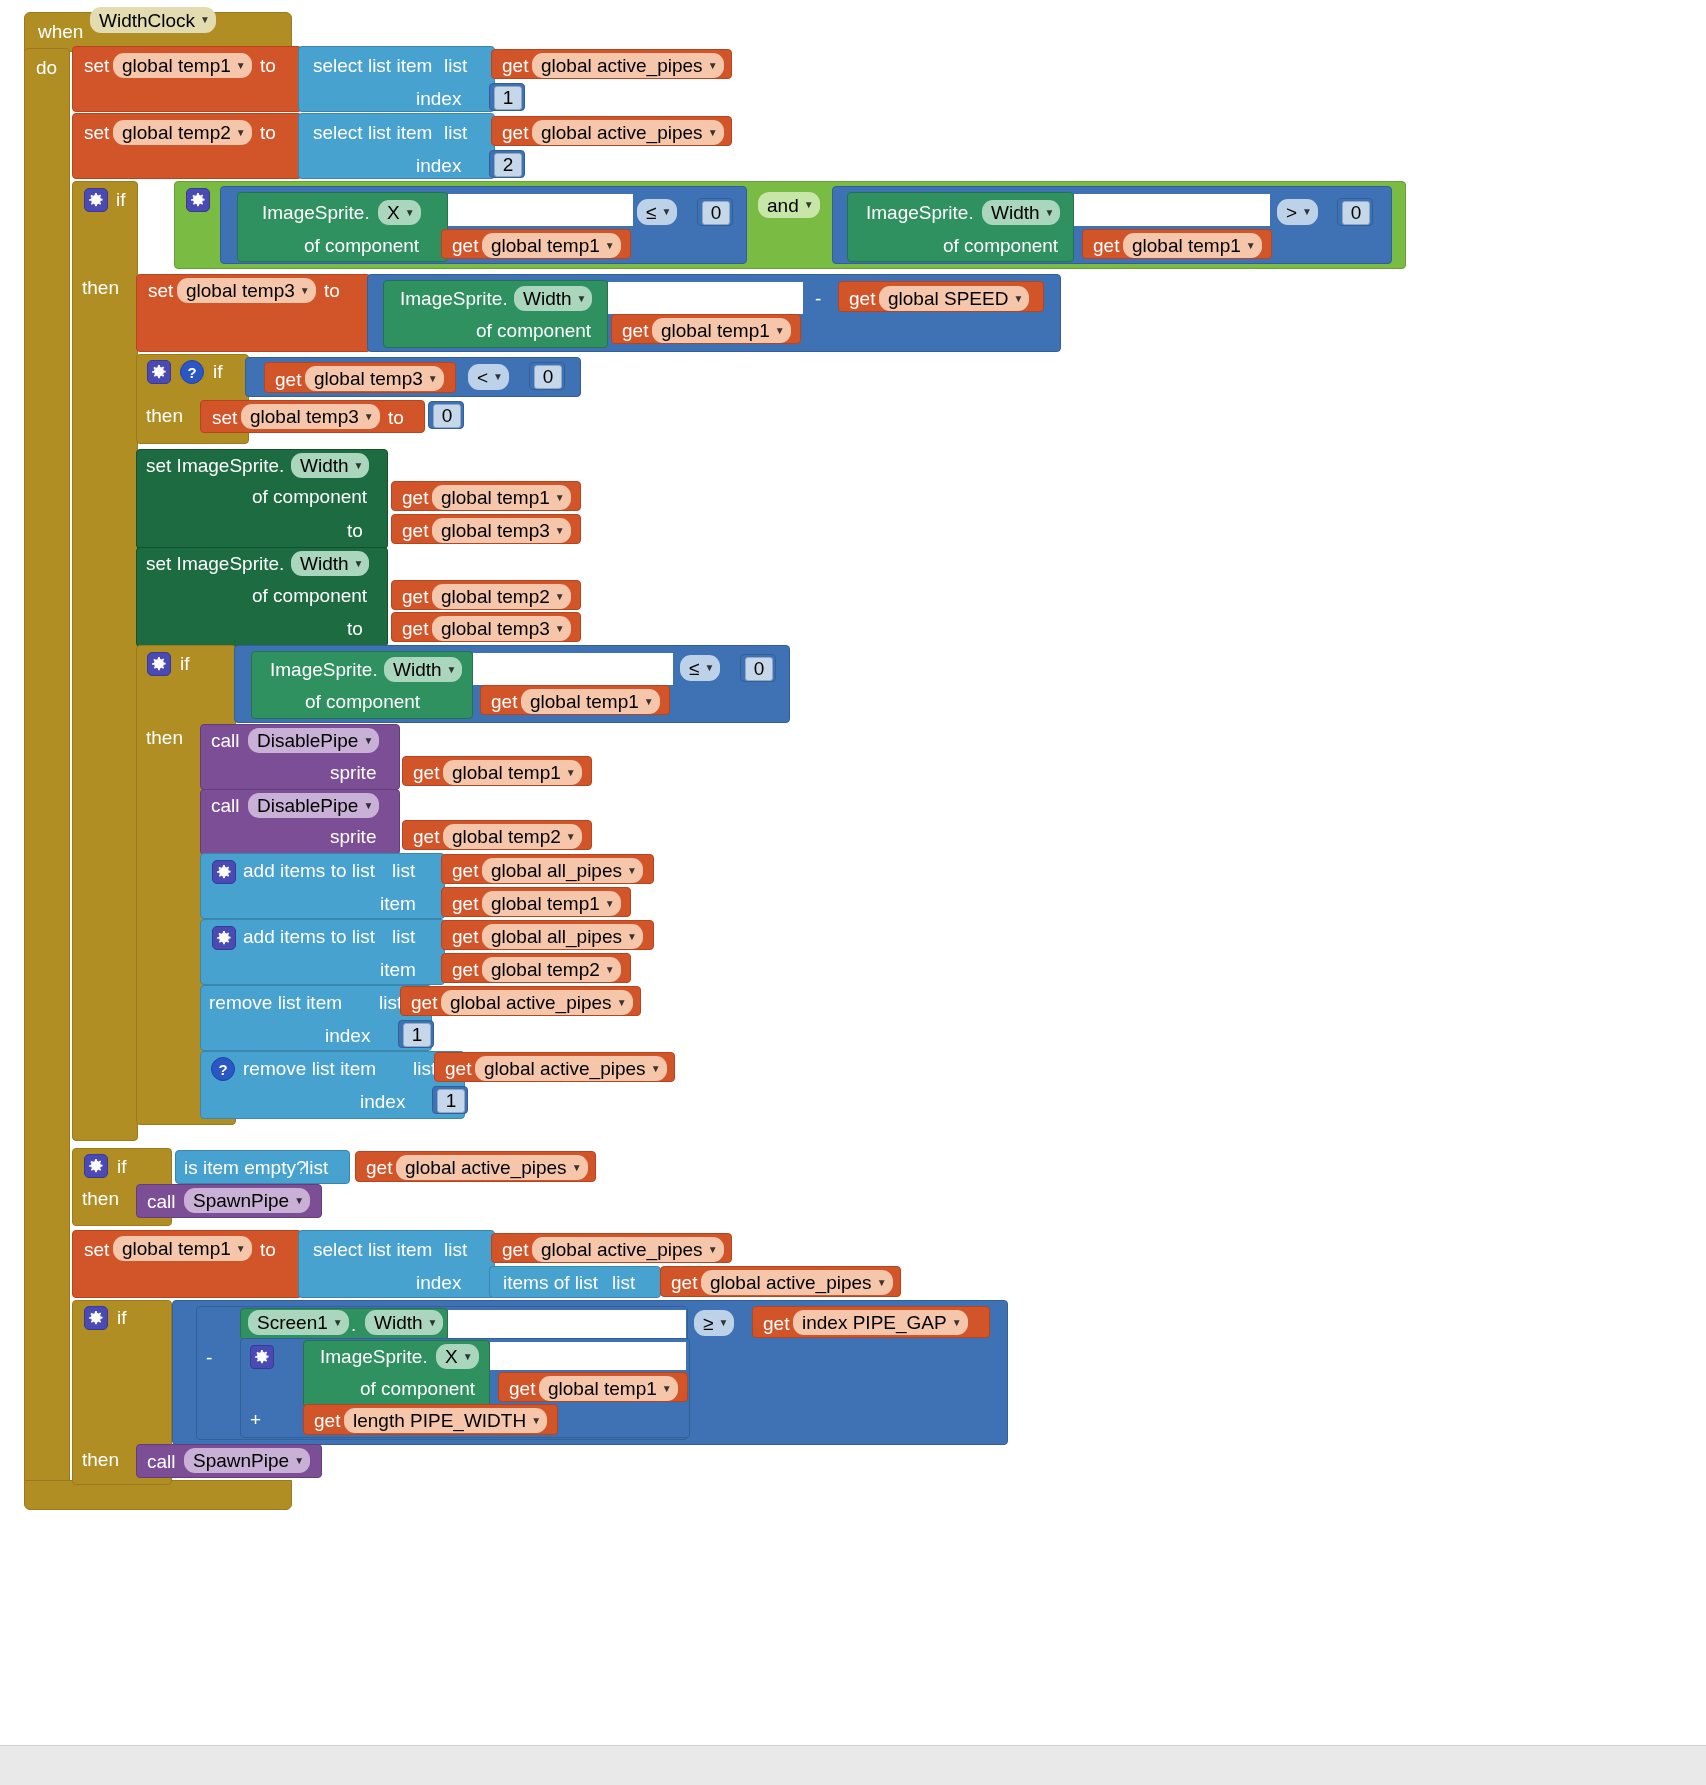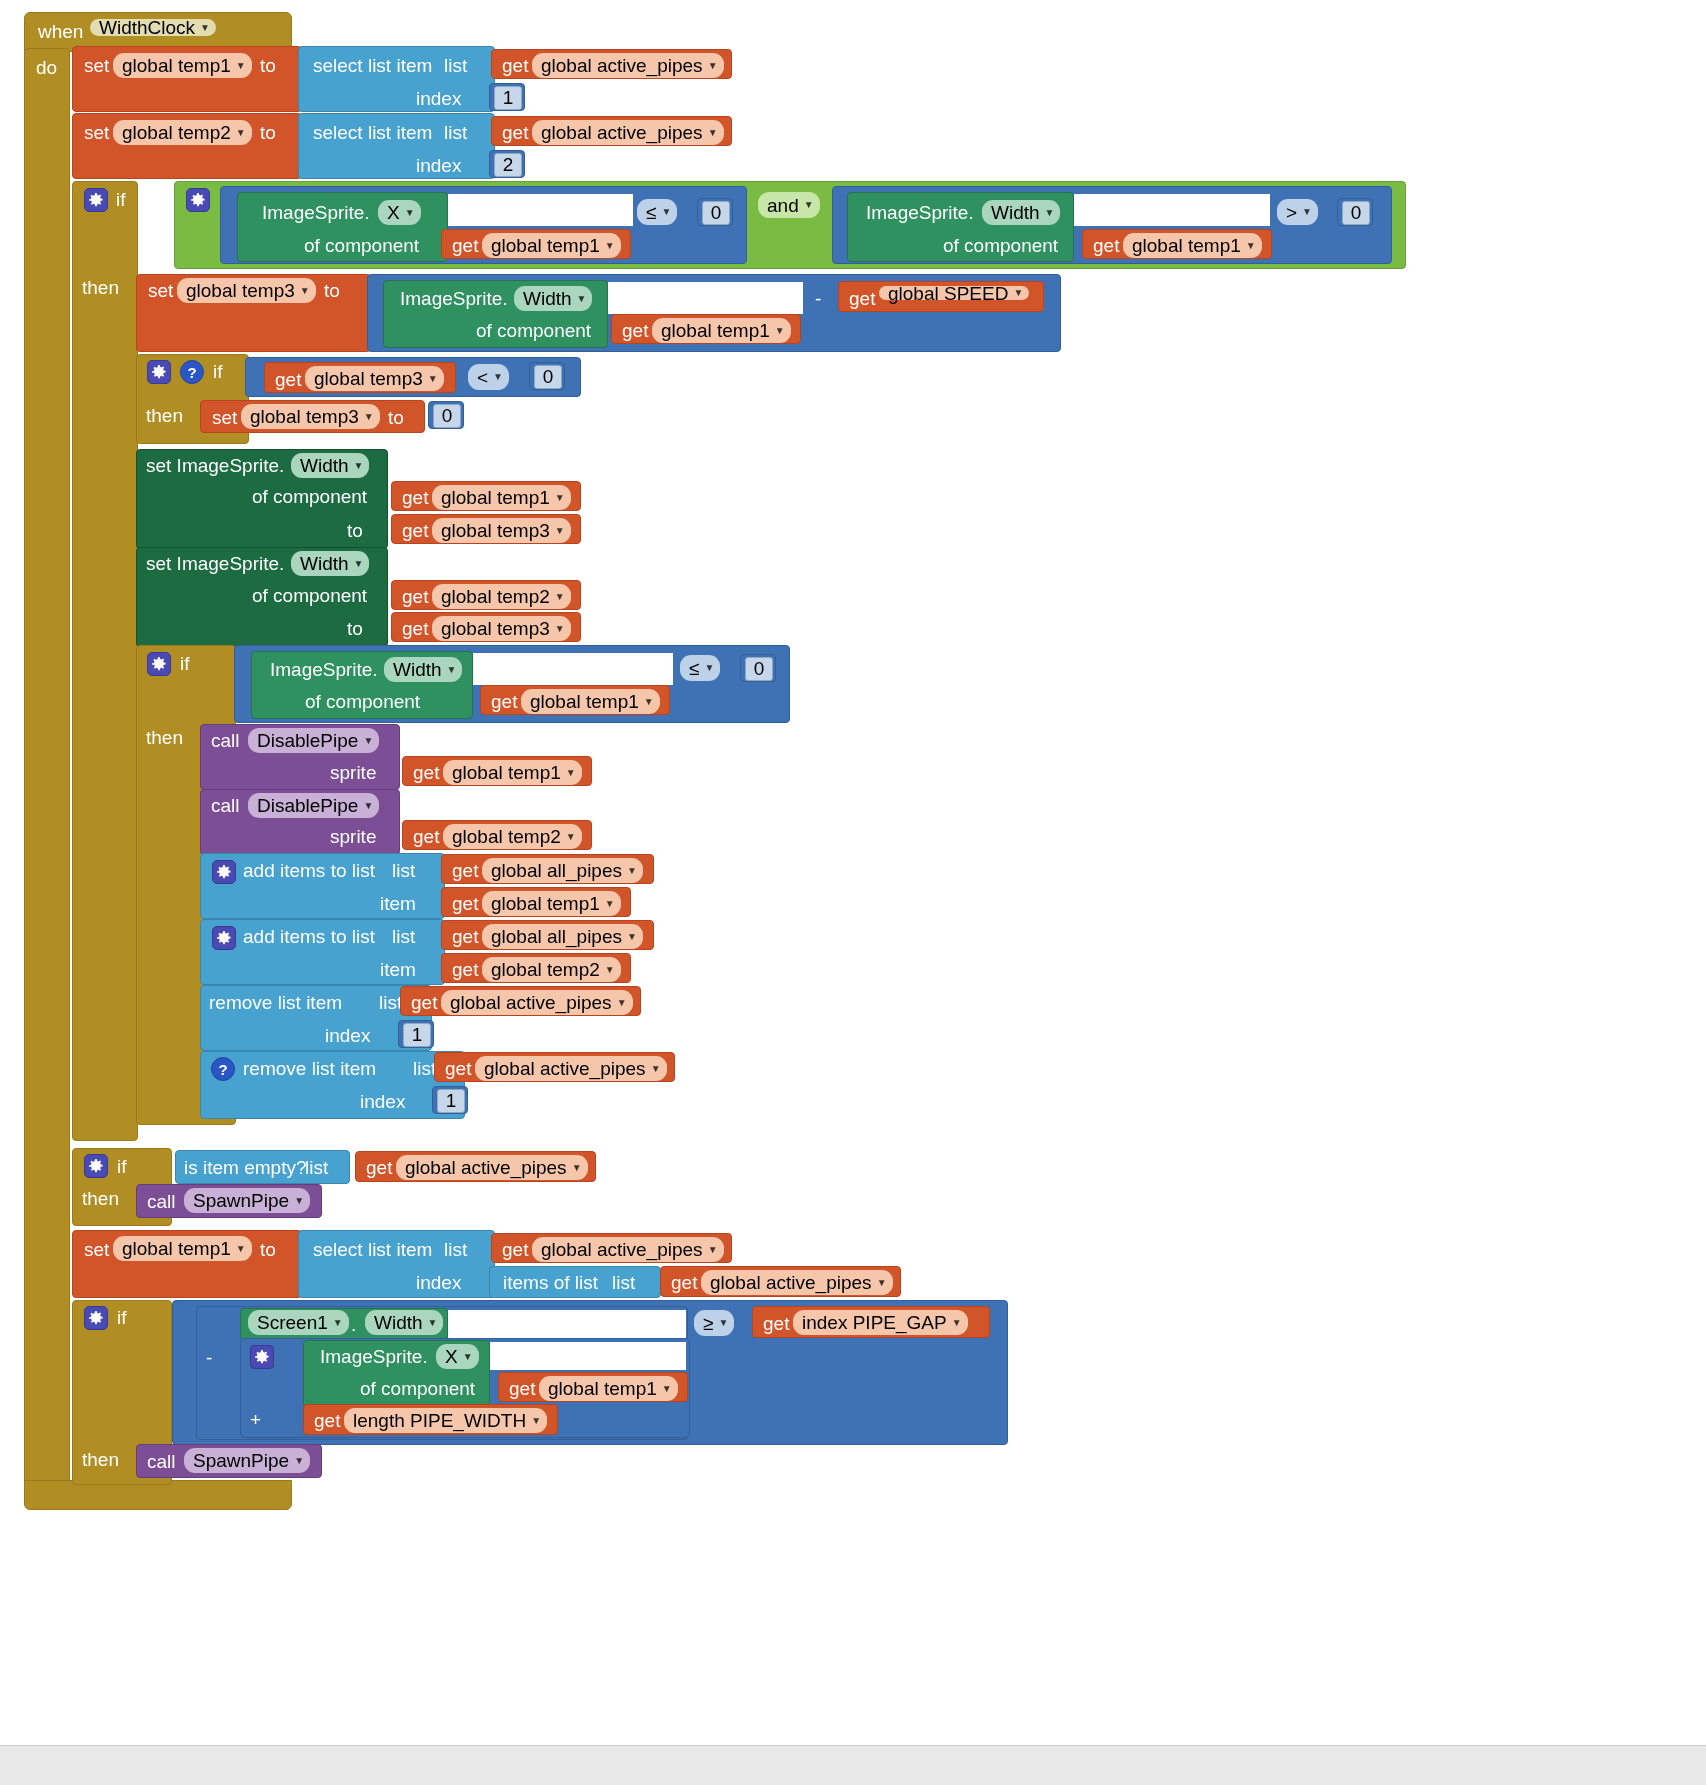--- a/index.html
+++ b/index.html
@@ -60,21 +60,21 @@
 </head>
 <body>
 
 <div class="canvas">
 
   <div class="blk c-event" style="left:24px;top:12px;width:268px;height:40px;border-radius:6px 6px 0 0;"></div>
   <div class="blk c-event" style="left:24px;top:48px;width:46px;height:1455px;"></div>
   <div class="blk c-event" style="left:24px;top:1480px;width:268px;height:30px;border-radius:0 0 6px 6px;"></div>
 
   <div class="lbl" style="left:38px;top:22px;">when</div>
-  <div class="fld f-ev" style="left:90px;top:19px;height:17px;">
+  <div class="fld f-ev" style="left:90px;top:7px;height:26px;">
     <span class="cap">WidthClock</span>
     <span class="arw">▼</span>
   </div>
   <div class="lbl" style="left:226px;top:22px;margin-top:44px;">.Timer</div>
   <div class="lbl" style="left:36px;top:58px;">do</div>
 
   <div class="blk c-set" style="left:72px;top:46px;width:230px;height:66px;"></div>
   <div class="lbl" style="left:84px;top:56px;">set</div>
   <div class="fld f-var" style="left:113px;top:53px;height:25px;">
     <span class="cap">global temp1</span>
@@ -204,21 +204,21 @@
   <div class="lbl" style="left:476px;top:321px;">of component</div>
   <div class="blk c-var" style="left:611px;top:314px;width:190px;height:30px;"></div>
   <div class="lbl" style="left:622px;top:321px;">get</div>
   <div class="fld f-var" style="left:652px;top:318px;height:25px;">
     <span class="cap">global temp1</span>
     <span class="arw">▼</span>
   </div>
   <div class="lbl" style="left:815px;top:289px;">-</div>
   <div class="blk c-var" style="left:838px;top:281px;width:206px;height:31px;"></div>
   <div class="lbl" style="left:849px;top:289px;">get</div>
-  <div class="fld f-var" style="left:879px;top:286px;height:14px;">
+  <div class="fld f-var" style="left:879px;top:286px;height:25px;">
     <span class="cap">global SPEED</span>
     <span class="arw">▼</span>
   </div>
 
   <div class="blk c-ctrl" style="left:136px;top:354px;width:113px;height:90px;"></div>
   <div class="gear" style="left:147px;top:360px;">
     <svg width="14" height="14" viewBox="0 0 14 14">
         <path d="M7 3.2a3.8 3.8 0 100 7.6 3.8 3.8 0 000-7.6zm0 5.3a1.5 1.5 0 110-3 1.5 1.5 0 010 3z" fill="#fff"></path>
         <path d="M6.2 0h1.6l.3 1.8 1.5.6 1.5-1 1.1 1.1-1 1.5.6 1.5 1.8.3v1.6l-1.8.3-.6 1.5 1 1.5-1.1 1.1-1.5-1-1.5.6-.3 1.8H6.2l-.3-1.8-1.5-.6-1.5 1-1.1-1.1 1-1.5-.6-1.5L0 7.8V6.2l1.8-.3.6-1.5-1-1.5 1.1-1.1 1.5 1 1.5-.6z" fill="#fff" opacity="0.95"></path>
       </svg>

